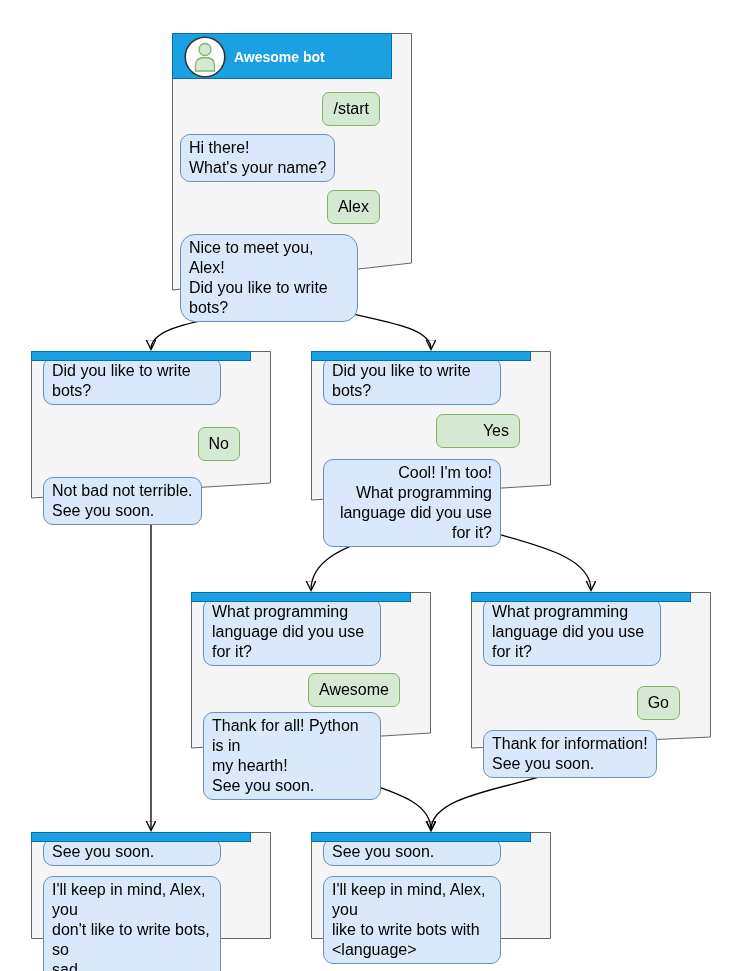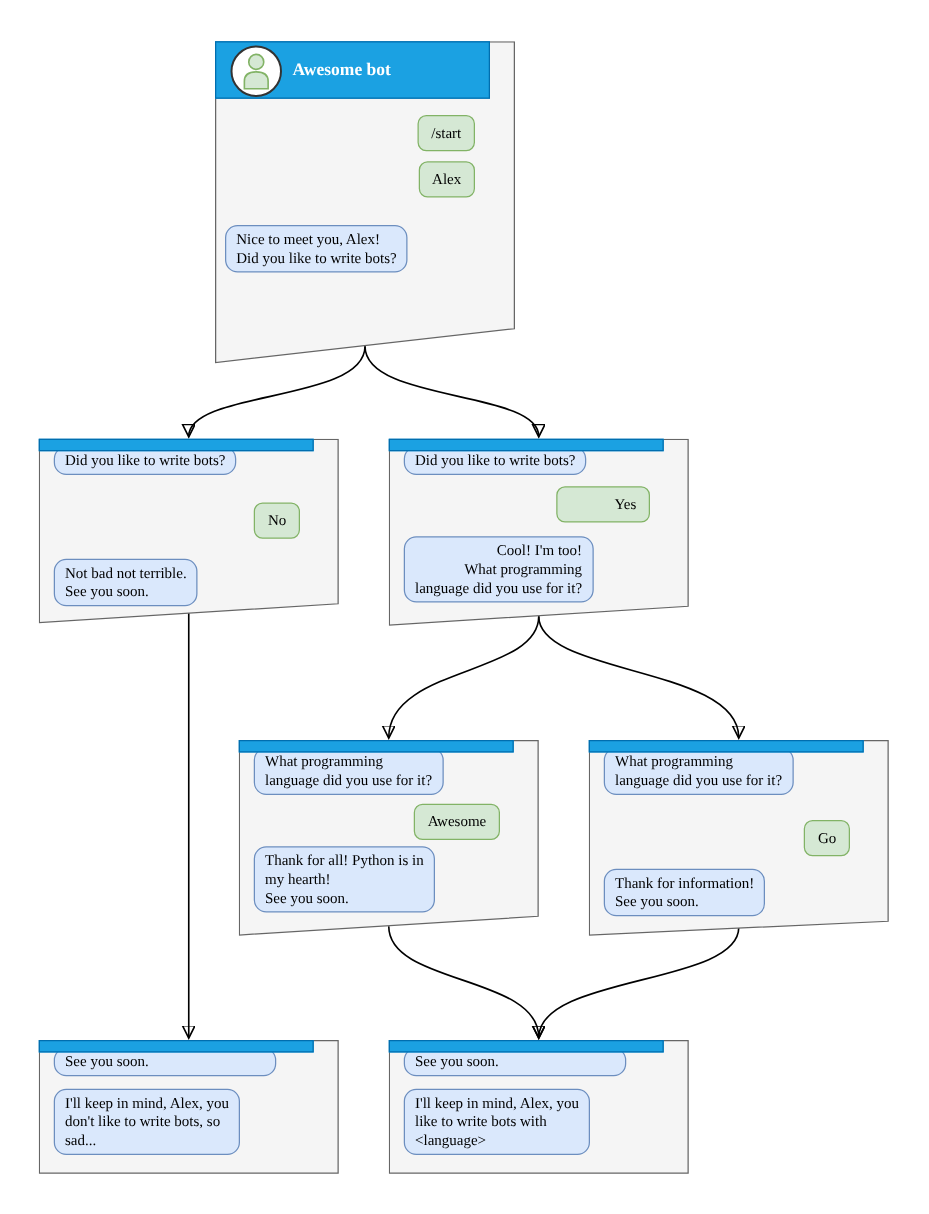--- a/index.html
+++ b/index.html
@@ -15,21 +15,21 @@
   
   #connectors {
     position: absolute;
     left: 0; top: 0;
     z-index: 1;
     pointer-events: none;
   }
   #connectors path { fill: none; stroke: var(--connector, #000); stroke-width: 1.3; }
 
   
-  .win { position: absolute; width: 220px; z-index: 2; font-family: Liberation Serif, serif; }
+  .win { position: absolute; width: 220px; z-index: 2; }
   .win .shape { position: absolute; left: 0; top: 0; z-index: 0; }
   .win .shape polygon { fill: var(--window_fill, #f5f5f5); stroke: var(--window_border, #666); stroke-width: 1; }
 
   
   .win-header {
     position: absolute; left: 0; top: 0; right: 0; height: 46px;
     background: var(--header_blue, #1ba1e2);
     border: 1px solid var(--header_border, #006eaf);
     box-sizing: border-box;
     z-index: 3;
@@ -54,21 +54,21 @@
   
   .msgs {
     position: absolute; left: 0; right: 0;
     display: flex; flex-direction: column; align-items: flex-start;
     padding: 0 11px 0 12px;
     z-index: 2;
   }
   .msgs.below-header { top: 46px; padding: 0 12px 0 8px; }
   .msgs.below-bar { top: 10px; }
   .bubble {
-    font-size: 12px;
+    font-size: 16px;
     line-height: 1.25;
     white-space: pre-line;
     box-sizing: border-box;
   }
   .bubble.bot {
     background: var(--bot_bubble_fill, #dae8fc);
     border: 1px solid var(--bot_bubble_border, #6c8ebf);
     border-radius: 10px;
     padding: 3px 8px;
     align-self: flex-start;
@@ -113,22 +113,24 @@
     <div class="win-header">
       <svg class="avatar" width="42" height="42" viewBox="0 0 42 42">
         <circle cx="21" cy="21" r="19.8" fill="#ffffff" stroke="var(--avatar_ring,#333)" stroke-width="1.6"></circle>
         <circle cx="21" cy="13.5" r="6" fill="var(--avatar_fill,#d5e8d4)" stroke="var(--avatar_border,#82b366)" stroke-width="1.3"></circle>
         <path d="M11.5 35 L11.5 29 Q11.5 21.5 21 21.5 Q30.5 21.5 30.5 29 L30.5 35 Z" fill="var(--avatar_fill,#d5e8d4)" stroke="var(--avatar_border,#82b366)" stroke-width="1.3"></path>
       </svg>
       <div class="win-title">Awesome bot</div>
     </div>
     <div class="msgs below-header">
       <div class="bubble user" style="margin-top:13px;">/start</div>
+      <div class="bubble bot" style="margin-top:8px;">Hi there!
+What's your name?</div>
       <div class="bubble user" style="margin-top:8px;">Alex</div>
-      <div class="bubble bot" style="margin-top:22px;">Nice to meet you, Alex!
+      <div class="bubble bot" style="margin-top:10px;border-radius:15px;">Nice to meet you, Alex!
 Did you like to write bots?</div>
     </div>
   </div>
 
   <div class="win" style="left:31px; top:351px; height:148px;">
     <svg class="shape" width="241" height="149">
       <polygon points="0.5,0.5 239.5,0.5 239.5,132 0.5,147"></polygon>
     </svg>
     <div class="win-bar"></div>
     <div class="msgs below-bar">

